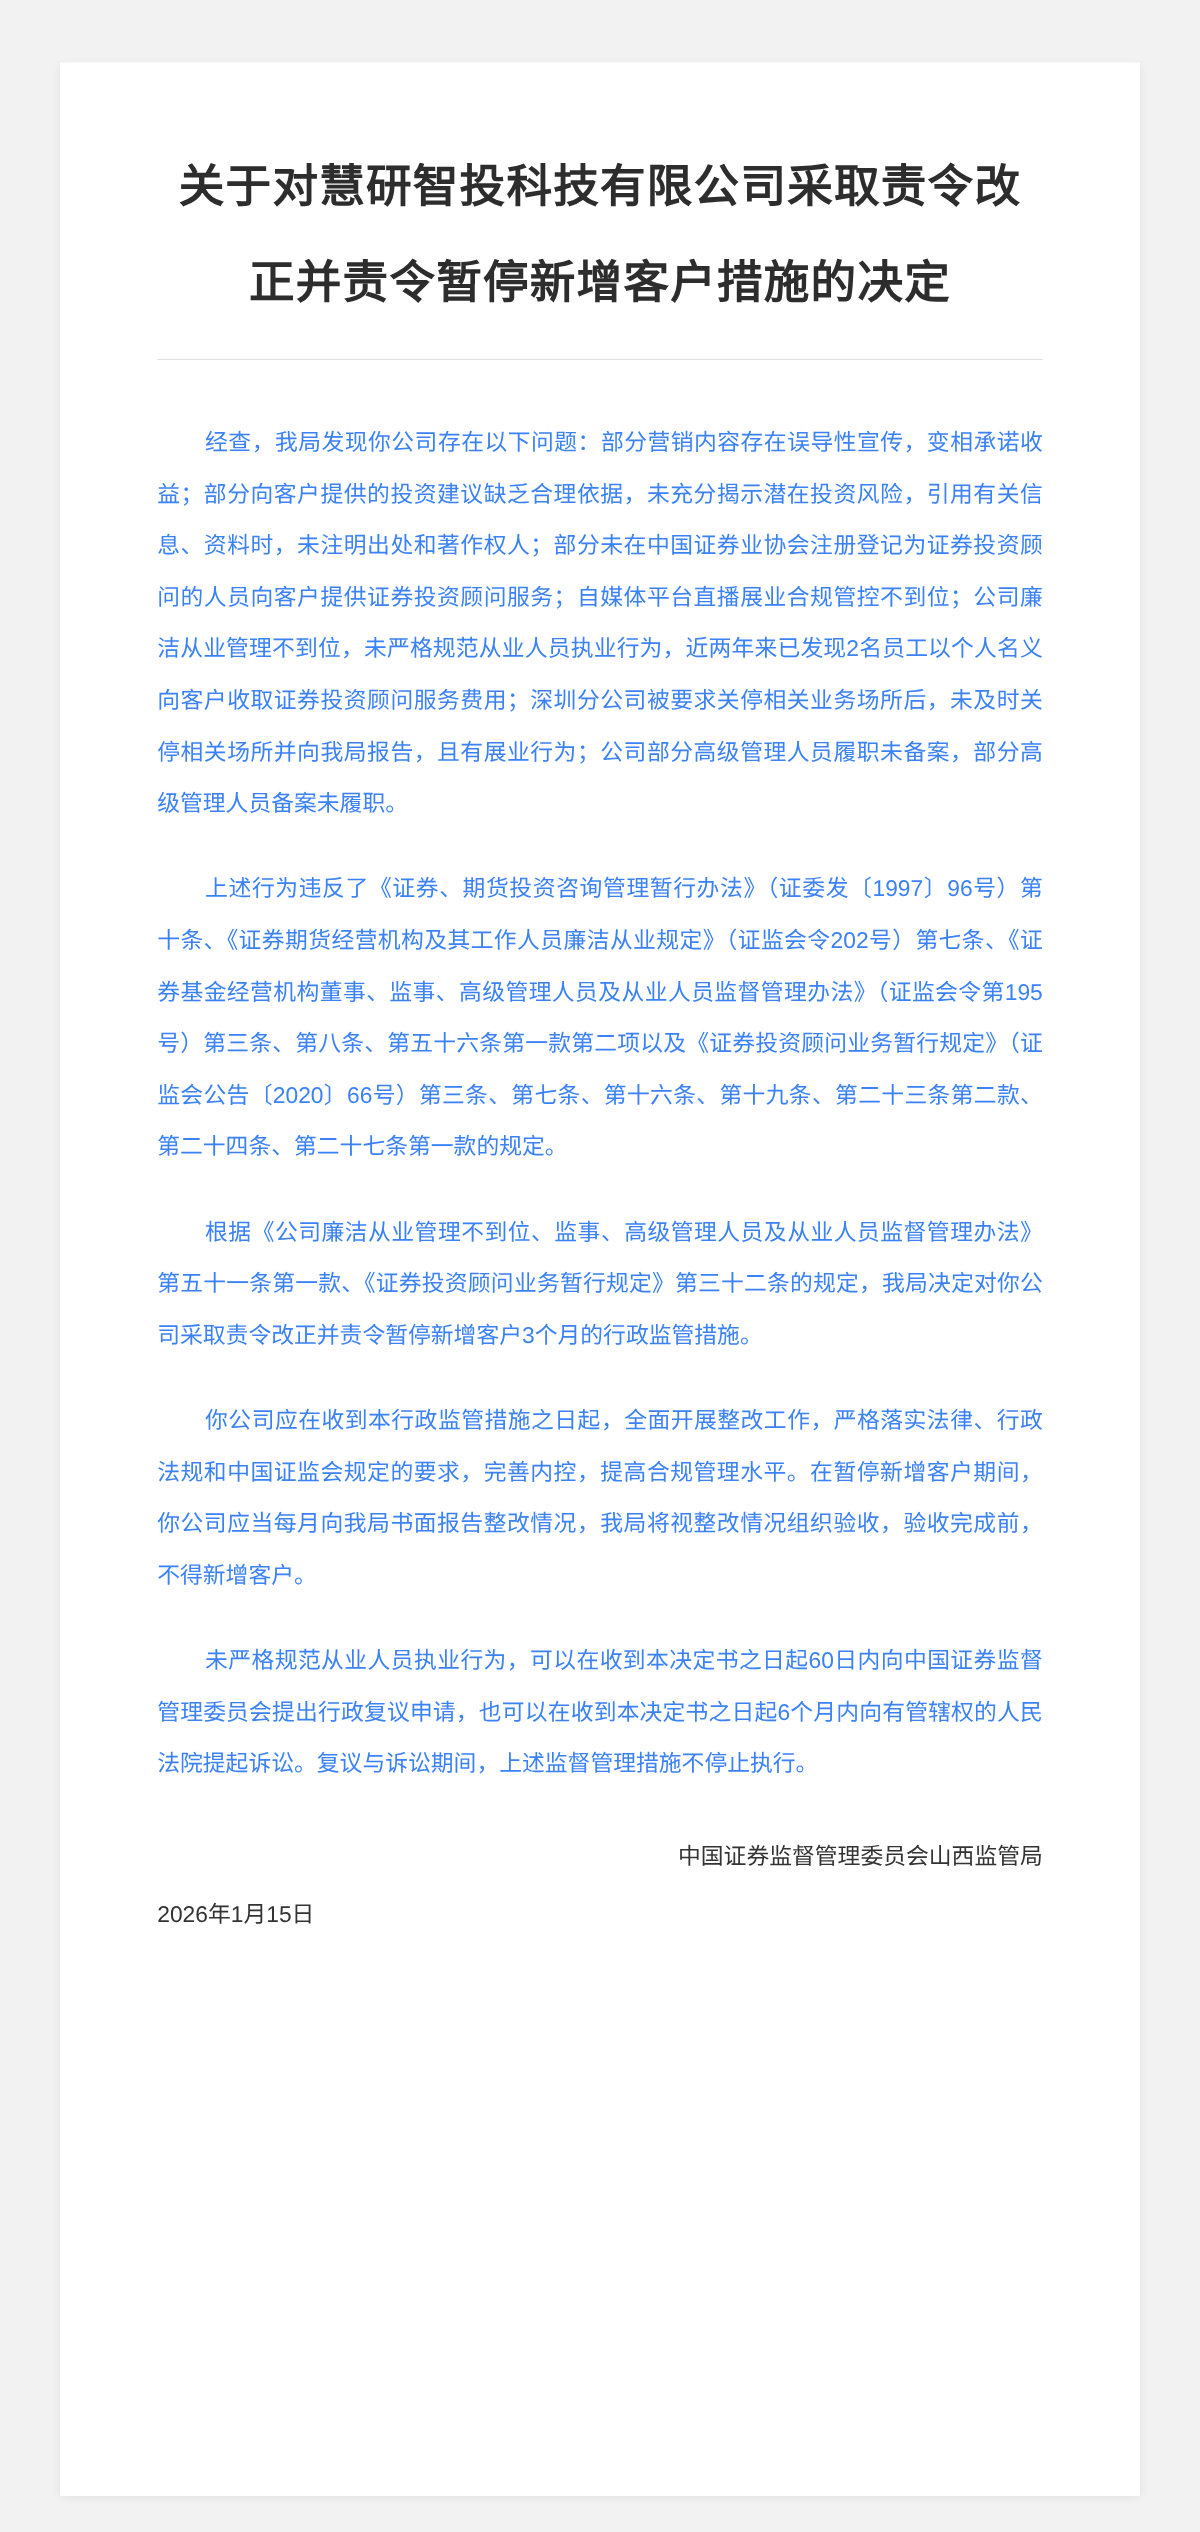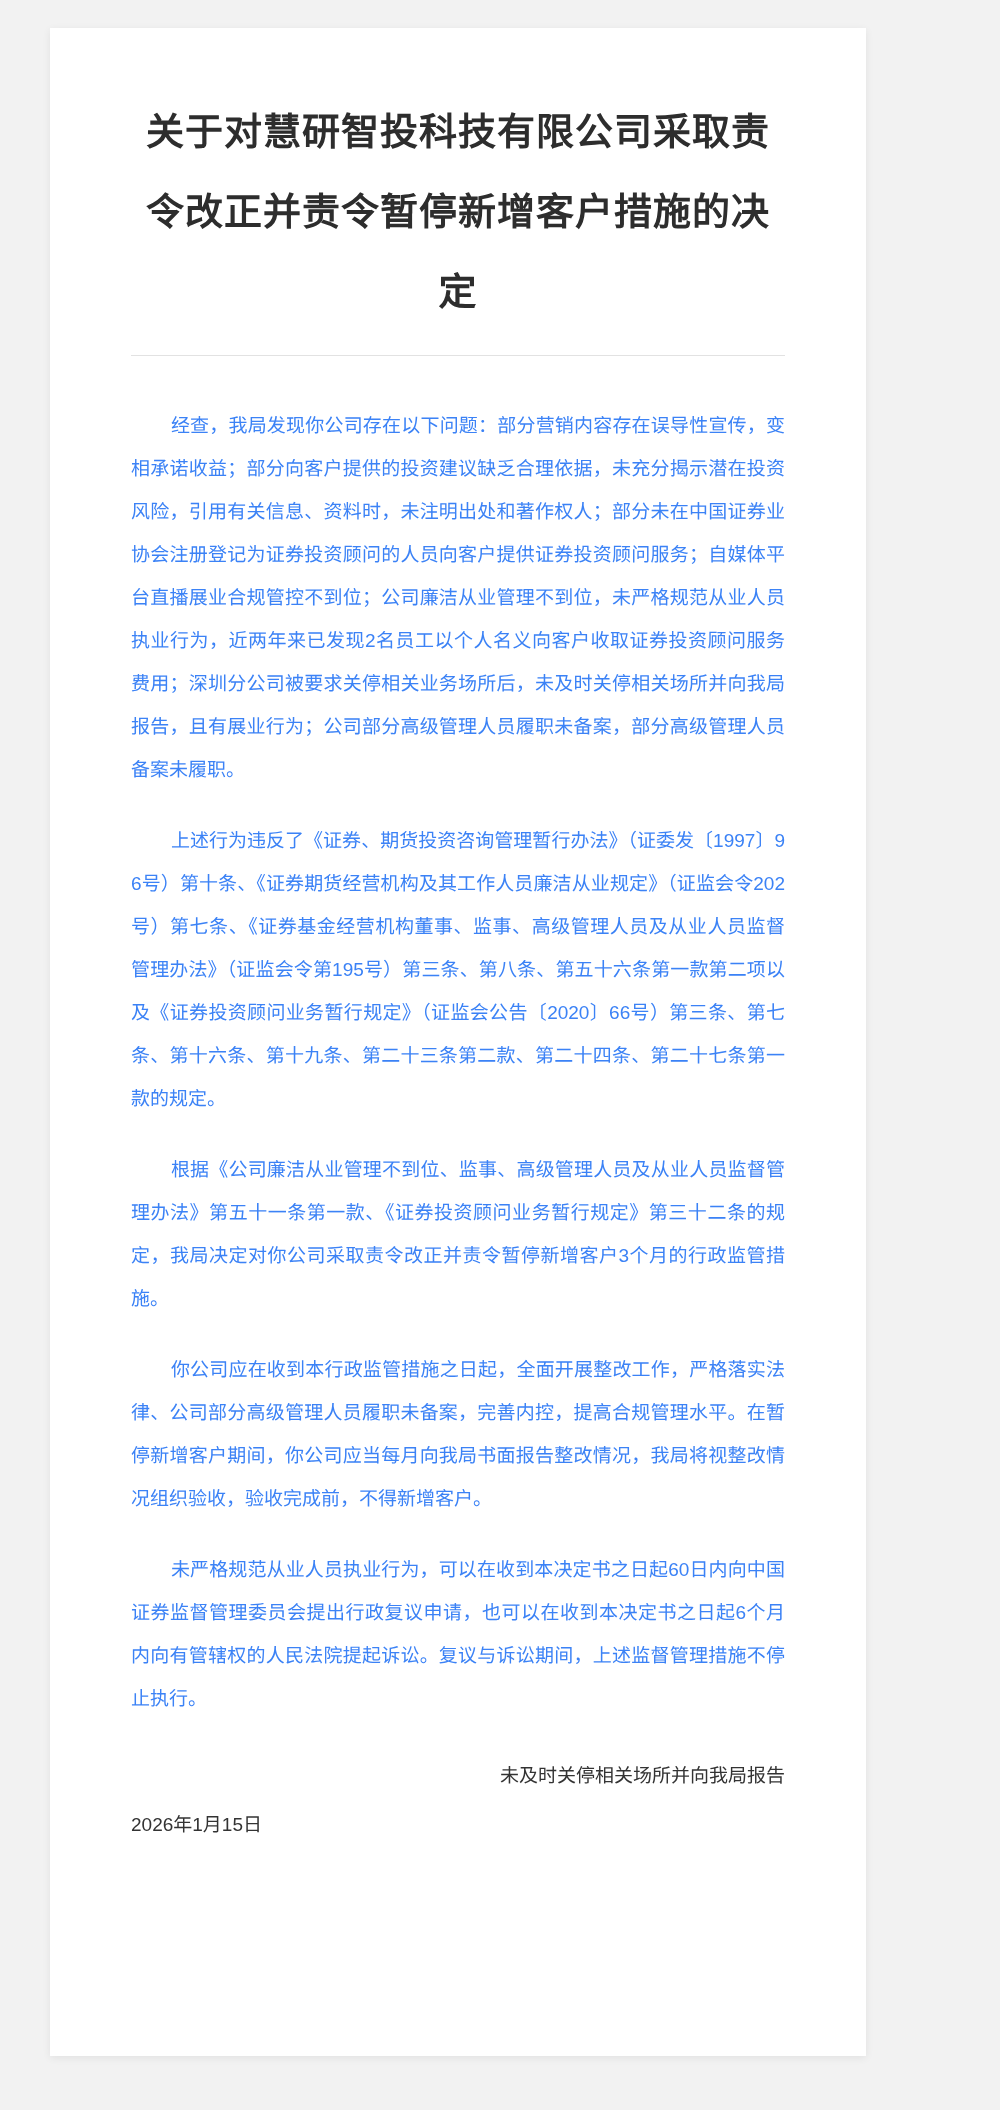--- a/index.html
+++ b/index.html
@@ -13,22 +13,22 @@
     overflow: hidden;
   }
   .page {
     width: 1000px;
     height: 2110px;
     position: relative;
   }
   .doc-card {
     position: absolute;
     left: 50px;
-    top: 28px;
-    width: 816px;
+    top: 52px;
+    width: 900px;
     height: 2028px;
     background: #ffffff;
     box-shadow: 0 2px 8px rgba(0,0,0,0.07);
     padding: 64px 81px 70px 81px;
   }
   .doc-title {
     margin: 0;
     font-size: 38px;
     line-height: 80px;
     font-weight: 700;
@@ -76,22 +76,22 @@
   <div class="doc-card">
 
     <h1 class="doc-title">关于对慧研智投科技有限公司采取责令改正并责令暂停新增客户措施的决定</h1>
 
     <hr class="title-divider">
 
     <div class="doc-body">
       <p class="para">经查，我局发现你公司存在以下问题：部分营销内容存在误导性宣传，变相承诺收益；部分向客户提供的投资建议缺乏合理依据，未充分揭示潜在投资风险，引用有关信息、资料时，未注明出处和著作权人；部分未在中国证券业协会注册登记为证券投资顾问的人员向客户提供证券投资顾问服务；自媒体平台直播展业合规管控不到位；公司廉洁从业管理不到位，未严格规范从业人员执业行为，近两年来已发现2名员工以个人名义向客户收取证券投资顾问服务费用；深圳分公司被要求关停相关业务场所后，未及时关停相关场所并向我局报告，且有展业行为；公司部分高级管理人员履职未备案，部分高级管理人员备案未履职。</p>
       <p class="para">上述行为违反了《证券、期货投资咨询管理暂行办法》（证委发〔1997〕96号）第十条、《证券期货经营机构及其工作人员廉洁从业规定》（证监会令202号）第七条、《证券基金经营机构董事、监事、高级管理人员及从业人员监督管理办法》（证监会令第195号）第三条、第八条、第五十六条第一款第二项以及《证券投资顾问业务暂行规定》（证监会公告〔2020〕66号）第三条、第七条、第十六条、第十九条、第二十三条第二款、第二十四条、第二十七条第一款的规定。</p>
       <p class="para">根据《公司廉洁从业管理不到位、监事、高级管理人员及从业人员监督管理办法》第五十一条第一款、《证券投资顾问业务暂行规定》第三十二条的规定，我局决定对你公司采取责令改正并责令暂停新增客户3个月的行政监管措施。</p>
-      <p class="para">你公司应在收到本行政监管措施之日起，全面开展整改工作，严格落实法律、公司部分高级管理人员履职未备案，完善内控，提高合规管理水平。在暂停新增客户期间，你公司应当每月向我局书面报告整改情况，我局将视整改情况组织验收，验收完成前，不得新增客户。</p>
+      <p class="para">你公司应在收到本行政监管措施之日起，全面开展整改工作，严格落实法律、行政法规和中国证监会规定的要求，完善内控，提高合规管理水平。在暂停新增客户期间，你公司应当每月向我局书面报告整改情况，我局将视整改情况组织验收，验收完成前，不得新增客户。</p>
       <p class="para">未严格规范从业人员执业行为，可以在收到本决定书之日起60日内向中国证券监督管理委员会提出行政复议申请，也可以在收到本决定书之日起6个月内向有管辖权的人民法院提起诉讼。复议与诉讼期间，上述监督管理措施不停止执行。</p>
 
-      <div class="signature">未及时关停相关场所并向我局报告</div>
+      <div class="signature">中国证券监督管理委员会山西监管局</div>
 
       <div class="doc-date">2026年1月15日</div>
     </div>
 
   </div>
 </div>
 
 </body></html>

